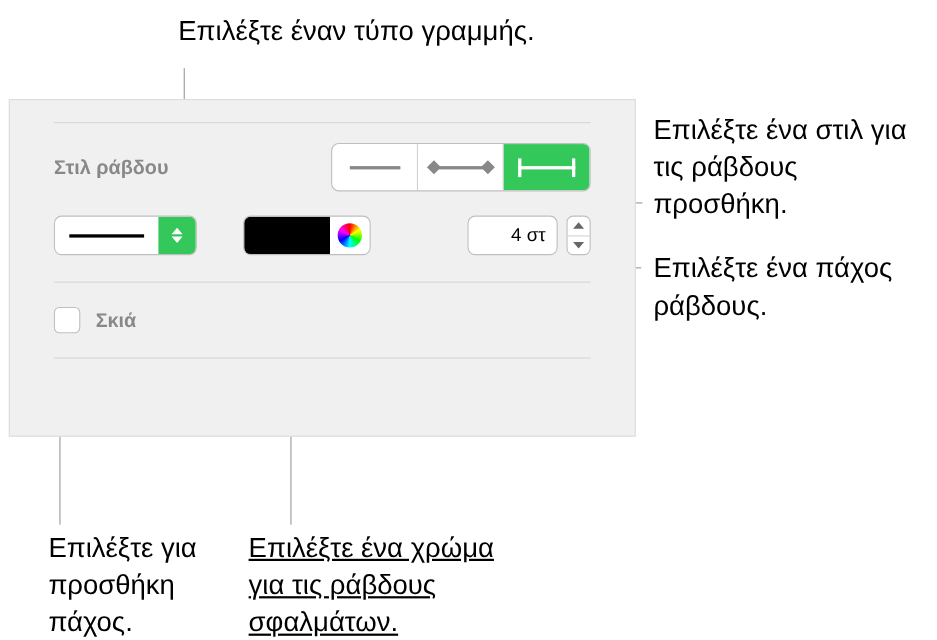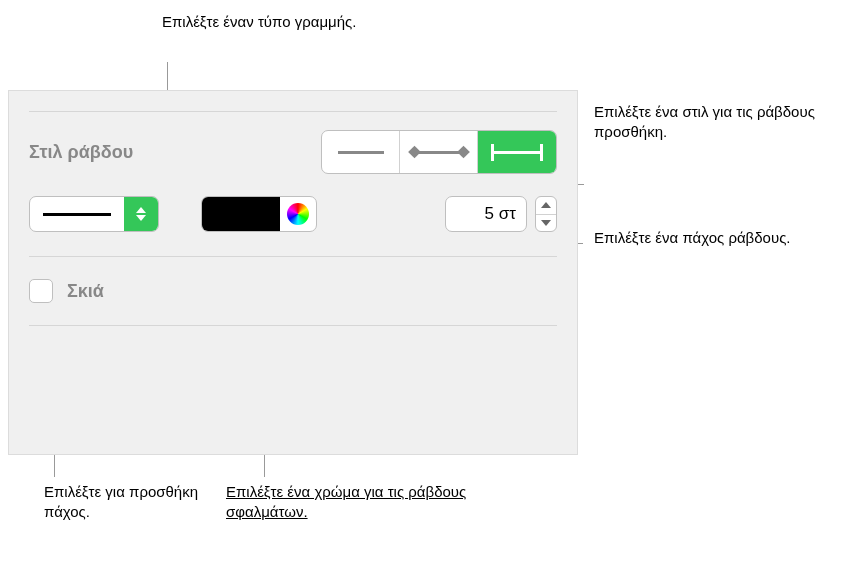--- a/index.html
+++ b/index.html
@@ -9,21 +9,21 @@
       height: 582px;
       background: #fff;
       position: relative;
       font-size: 17px;
       color: #000;
     }
 
     
     .callout {
       position: absolute;
-      font-size: 15px;
+      font-size: 25px;
       line-height: 1.35;
       color: #000;
     }
     .callout-top-left { left: 162px; top: 12px; }
     .callout-right-1  { left: 594px; top: 102px; width: 240px; }
     .callout-right-2  { left: 594px; top: 228px; width: 240px; }
     .callout-bottom-left { left: 44px; top: 482px; width: 175px; }
     .callout-bottom-mid  { left: 226px; top: 482px; width: 250px; text-decoration: underline; }
 
     
@@ -56,24 +56,24 @@
       position: absolute;
       left: 562px; top: 184px; width: 22px; height: 1px; background: #999;
     }
 
     
     .panel {
       position: absolute;
       left: 8px;
       top: 90px;
       width: 570px;
-      height: 365px;
+      height: 307px;
       background: #f0f0f0;
       border: 1px solid #dcdcdc;
-      padding: 20px 20px;
+      padding: 20px 40px;
     }
     .divider { height: 1px; background: #d6d6d6; margin: 0 0 18px 0; }
     .divider.mid { margin: 24px 0 22px 0; }
 
     .row {
       display: flex;
       align-items: center;
       margin-bottom: 22px;
     }
 
@@ -241,21 +241,21 @@
     </div>
 
     <div class="color-ctl">
       <div class="swatch"></div>
       <div class="wheel">
         <div class="cwheel"></div>
       </div>
     </div>
 
     <div class="stepper-wrap">
-      <div class="num-field">5 στ</div>
+      <div class="num-field">4 στ</div>
       <div class="stepper">
         <div class="sb">
           <span class="tri-up-s"></span>
         </div>
         <div class="sb">
           <span class="tri-down-s"></span>
         </div>
       </div>
     </div>
 

